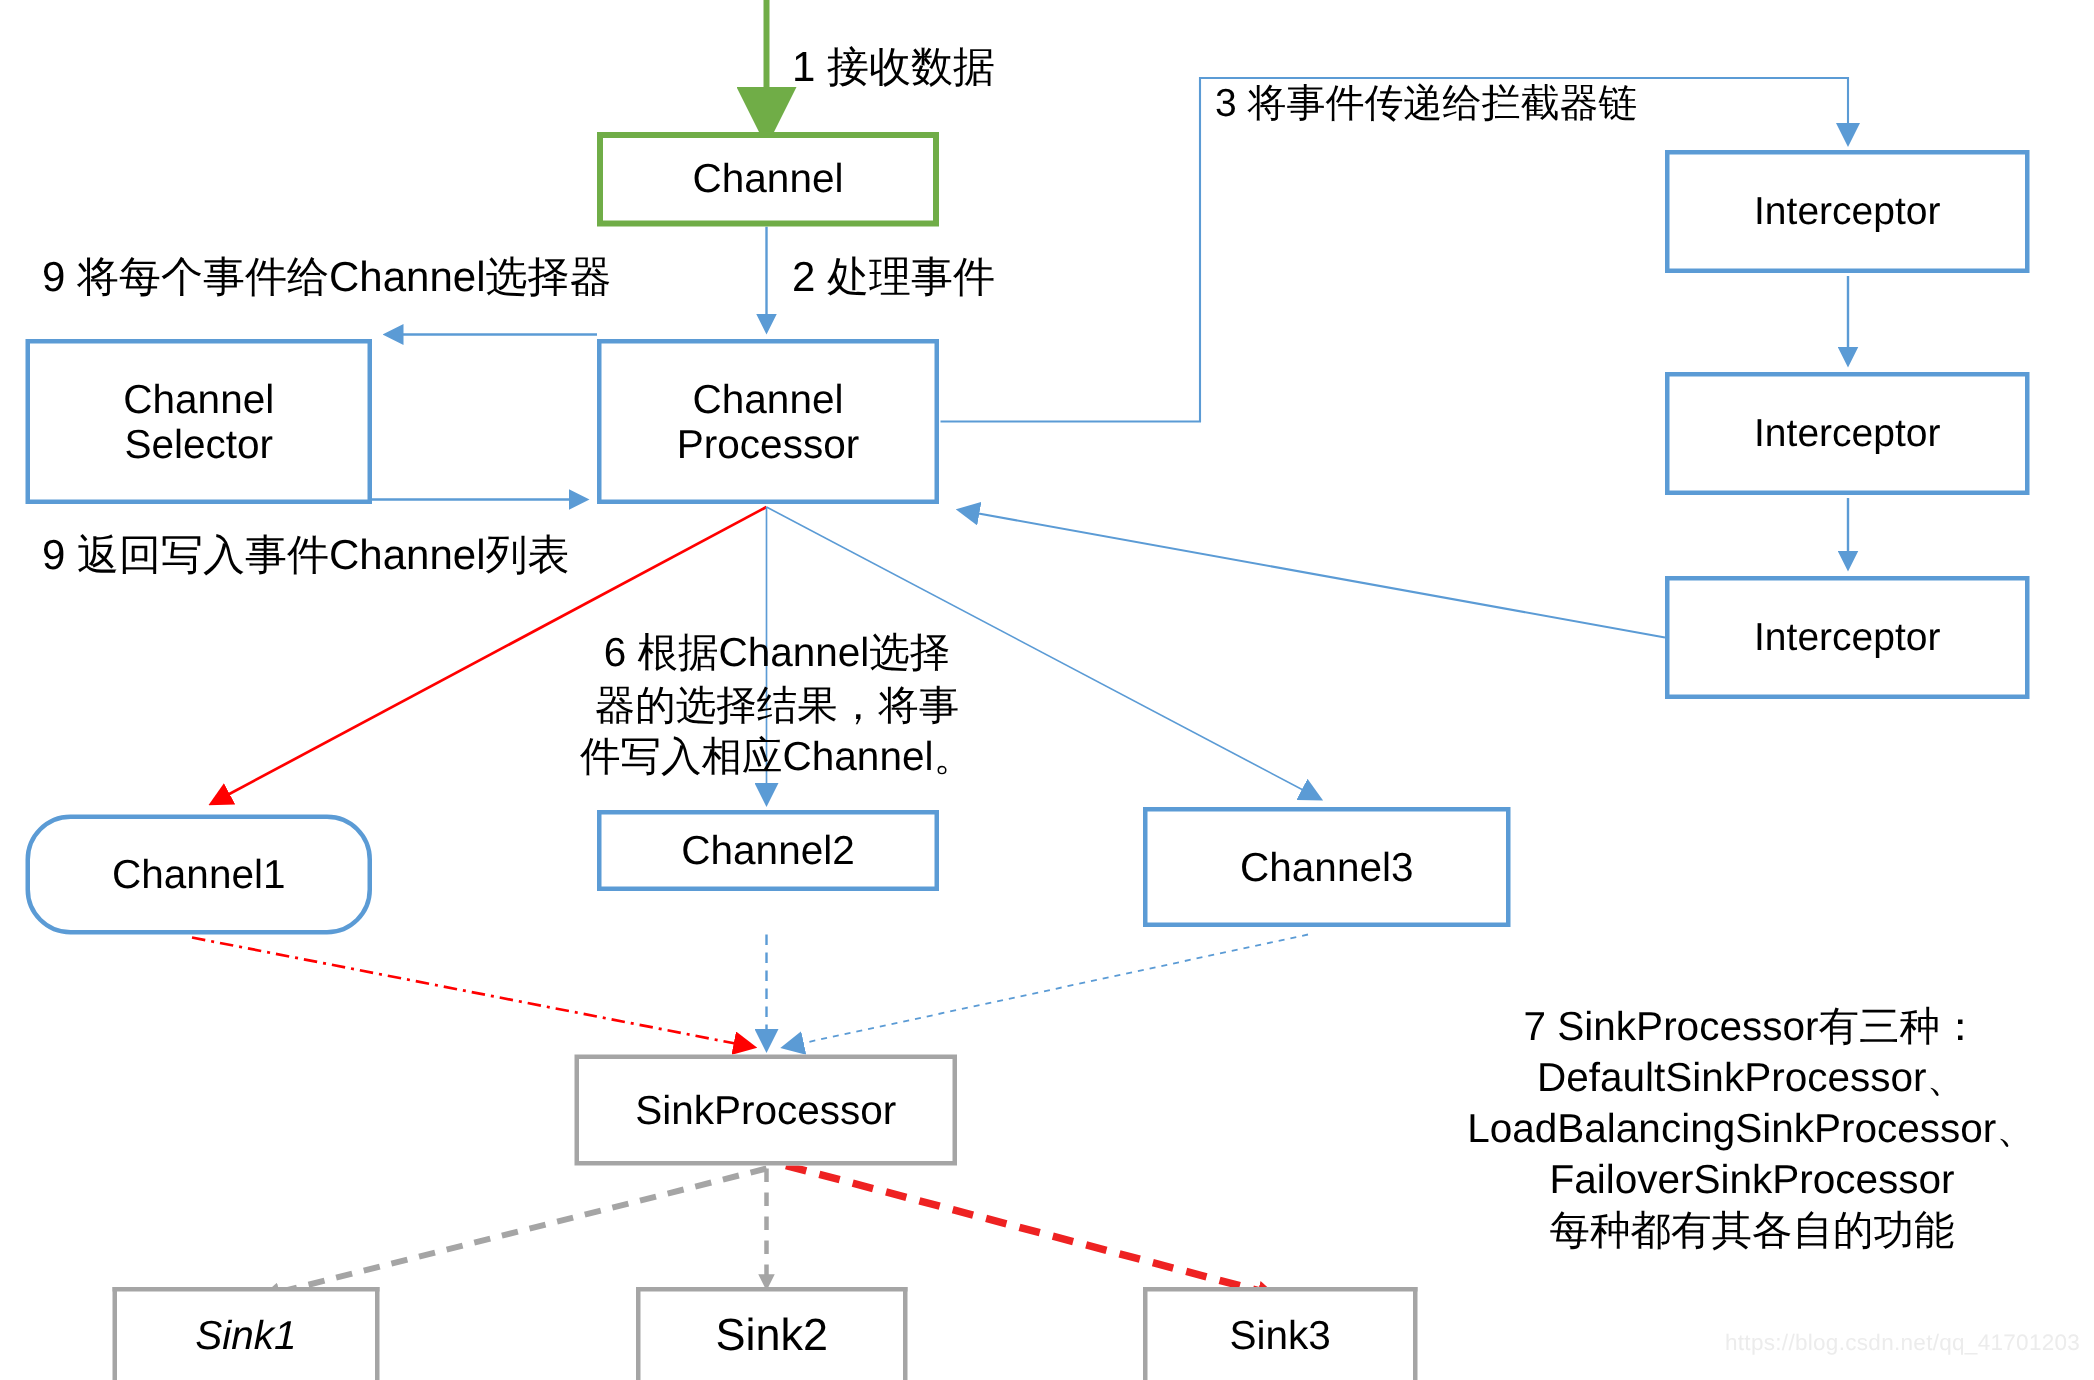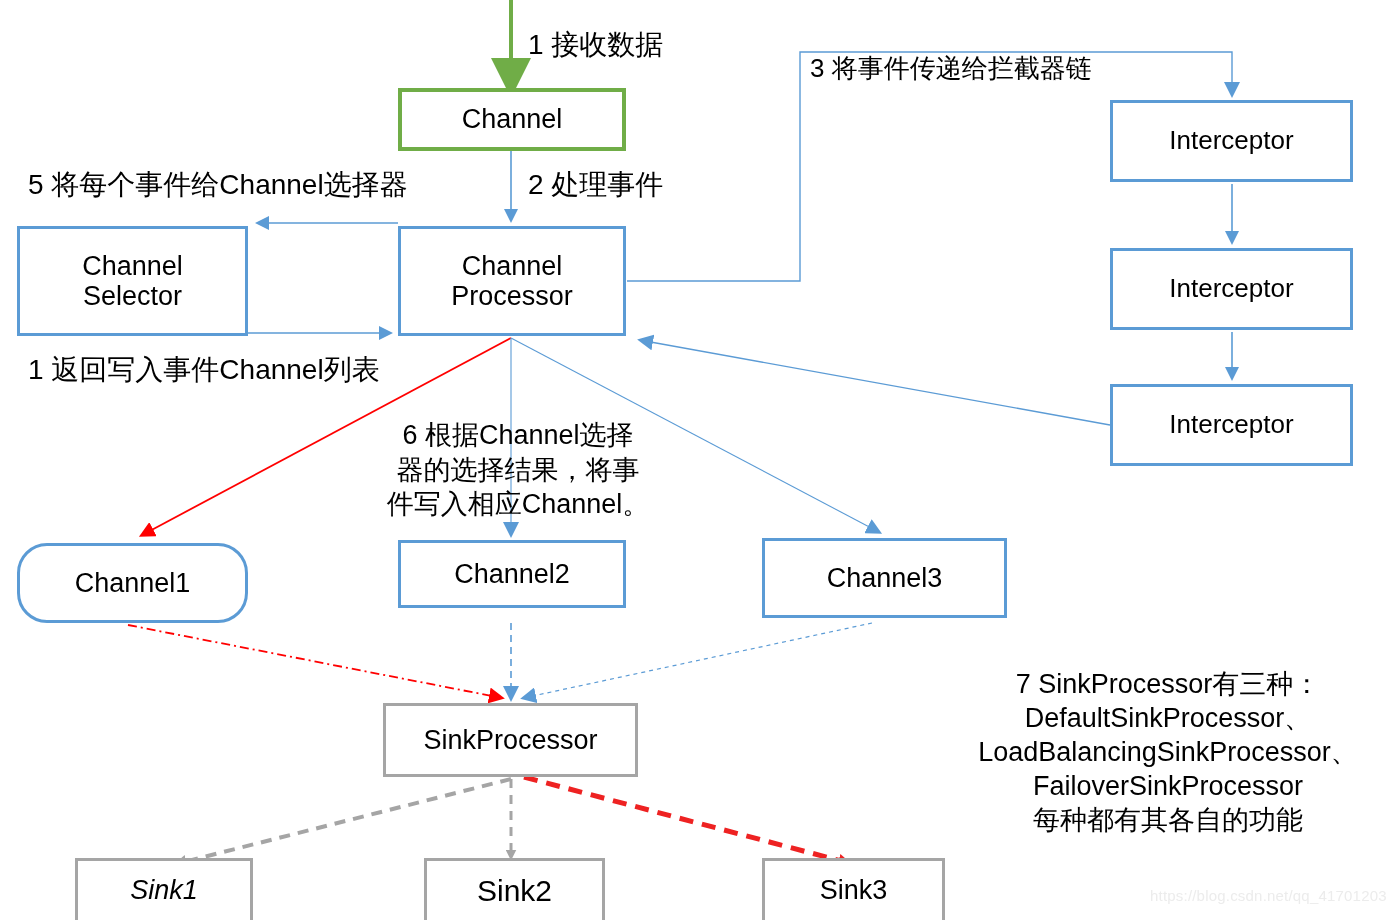--- a/index.html
+++ b/index.html
@@ -133,41 +133,41 @@
 Processor</div>
 
   <div class="node node-blue" style="left:1110px; top:100px; width:243px; height:82px; font-size:26px;">Interceptor</div>
 
   <div class="node node-blue" style="left:1110px; top:248px; width:243px; height:82px; font-size:26px;">Interceptor</div>
 
   <div class="node node-blue" style="left:1110px; top:384px; width:243px; height:82px; font-size:26px;">Interceptor</div>
 
   <div class="node node-blue" style="left:17px; top:543px; width:231px; height:80px; font-size:27px;border-radius:30px;">Channel1</div>
 
-  <div class="node node-blue" style="left:398px; top:540px; width:228px; height:68px; font-size:27px;">Channel2</div>
+  <div class="node node-blue" style="left:398px; top:540px; width:228px; height:54px; font-size:27px;">Channel2</div>
 
   <div class="node node-blue" style="left:762px; top:538px; width:245px; height:80px; font-size:27px;">Channel3</div>
 
   <div class="node node-gray" style="left:383px; top:703px; width:255px; height:74px; font-size:27px;">SinkProcessor</div>
 
   <div class="node node-gray" style="left:75px; top:858px; width:178px; height:62px; font-size:27px; border-bottom:none;font-style:italic;">Sink1</div>
 
   <div class="node node-gray" style="left:424px; top:858px; width:181px; height:62px; font-size:30px; border-bottom:none;">Sink2</div>
 
   <div class="node node-gray" style="left:762px; top:858px; width:183px; height:62px; font-size:27px; border-bottom:none;">Sink3</div>
 
   <div class="label label-left" style="left:528px; top:28px; font-size:28px;">1 接收数据</div>
 
   <div class="label label-left" style="left:528px; top:168px; font-size:28px;">2 处理事件</div>
 
   <div class="label label-left" style="left:810px; top:53px; font-size:26px;">3 将事件传递给拦截器链</div>
 
-  <div class="label label-left" style="left:28px; top:168px; font-size:28px;">5 将每个事件给Channel选择器</div>
+  <div class="label label-left" style="left:28px; top:168px; font-size:28px;">9 将每个事件给Channel选择器</div>
 
-  <div class="label label-left" style="left:28px; top:353px; font-size:28px;">1 返回写入事件Channel列表</div>
+  <div class="label label-left" style="left:28px; top:353px; font-size:28px;">9 返回写入事件Channel列表</div>
 
   <div class="label label-center" style="left:368px; top:418px; width:300px; font-size:27px; line-height:1.28;">6 根据Channel选择
 器的选择结果，将事
 件写入相应Channel。</div>
 
   <div class="label label-center" style="left:940px; top:667px; width:456px; font-size:27px; line-height:1.26;">7 SinkProcessor有三种：
 DefaultSinkProcessor、
 LoadBalancingSinkProcessor、
 FailoverSinkProcessor
 每种都有其各自的功能</div>

